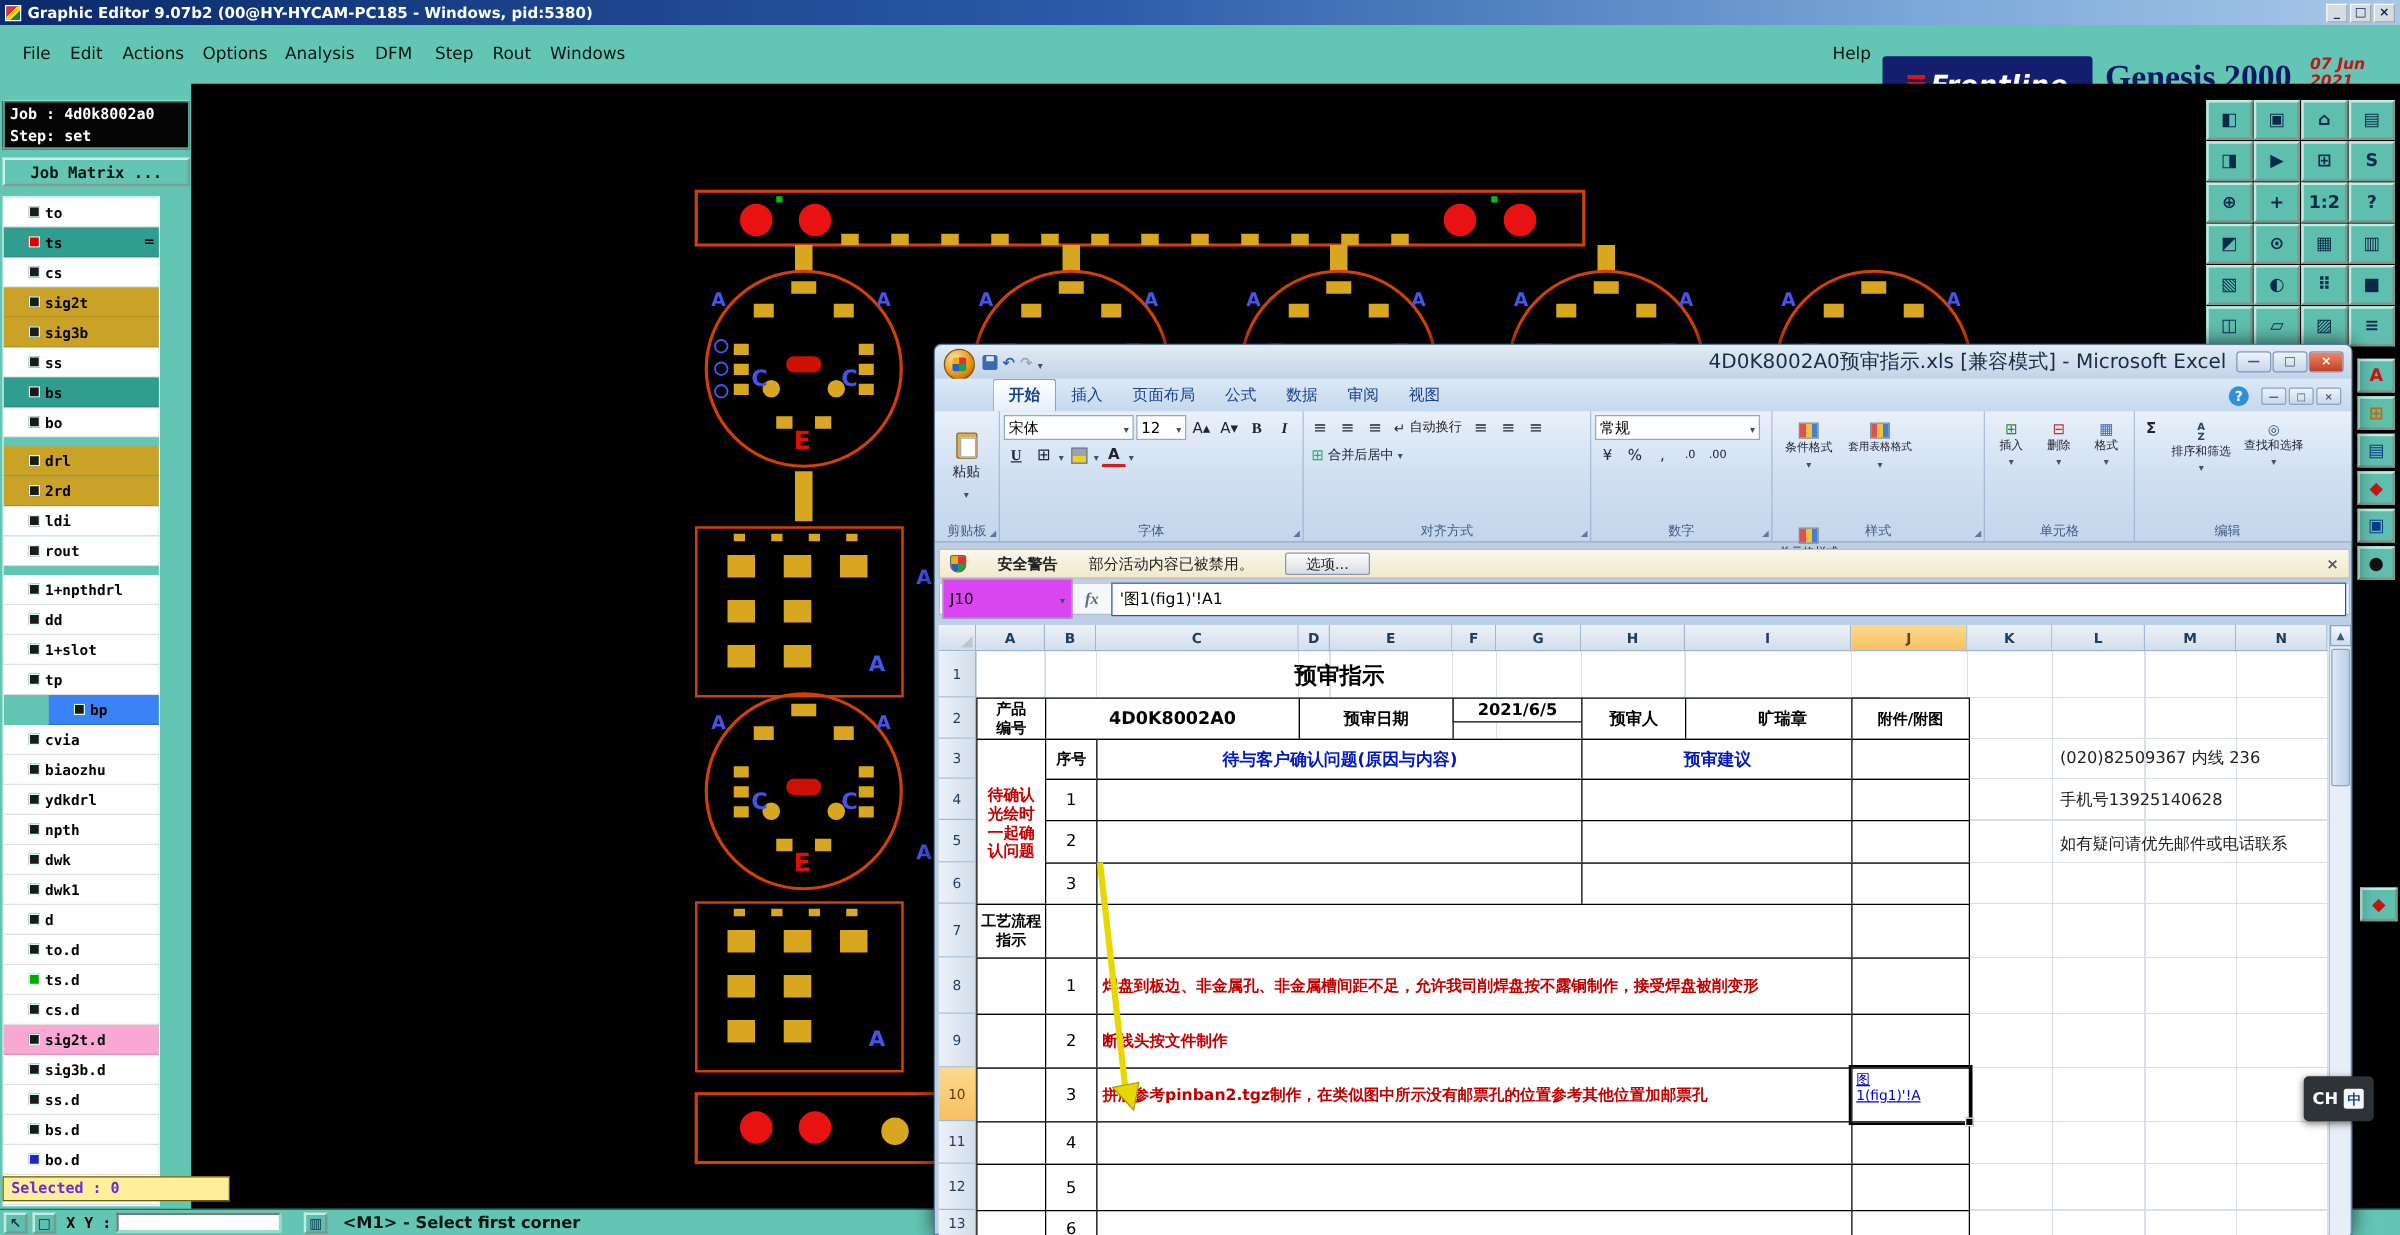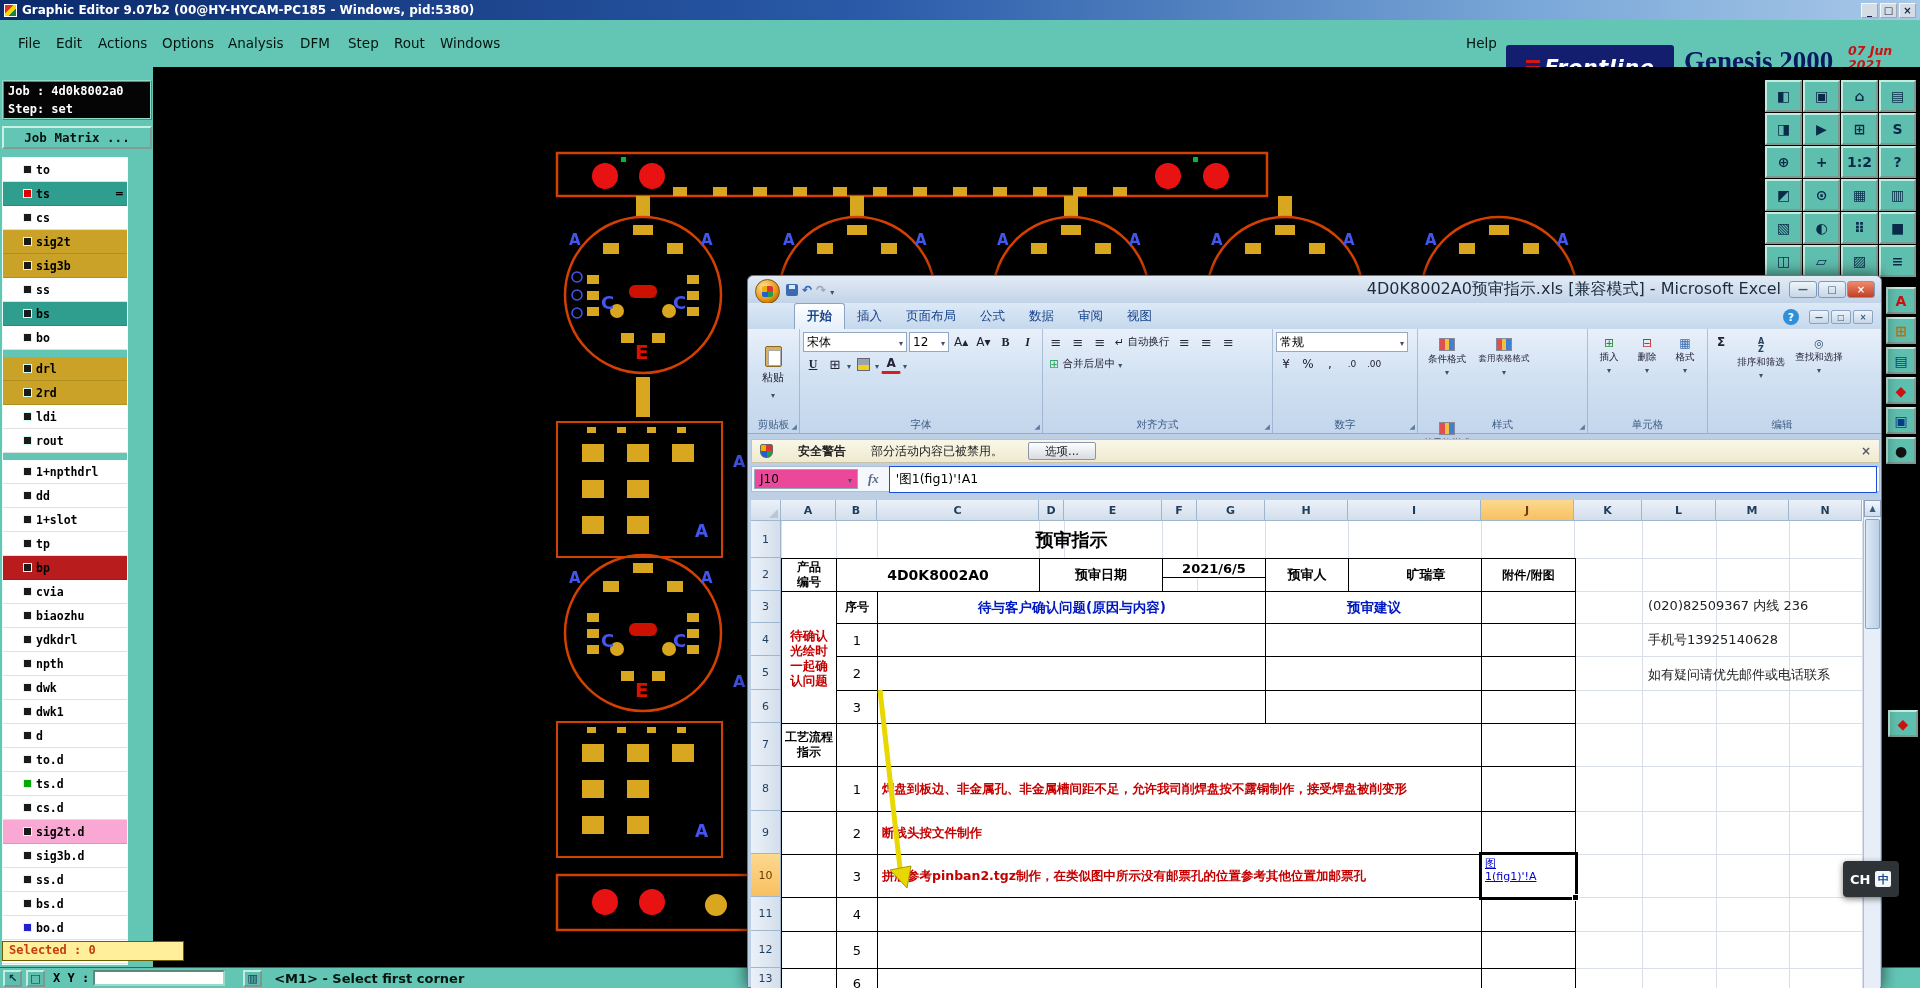--- a/index.html
+++ b/index.html
@@ -25,21 +25,21 @@
 .canvas{position:absolute;left:153px;top:67px;width:1767px;height:921px;background:#000}
 
 .jobbox{position:absolute;left:2px;top:80px;width:150px;height:40px;background:#050505;border:2px ridge #8fdccb;color:#fff;font-family:"DejaVu Sans Mono",monospace;font-weight:bold;font-size:12px;line-height:18px;padding:0 4px}
 .matrixbtn{position:absolute;left:2px;top:126px;width:150px;height:23px;background:#63c6b5;border:2px outset #c8f0e4;color:#04140f;font-family:"DejaVu Sans Mono",monospace;font-weight:bold;font-size:12.5px;padding:2px 6px}
 .llist{position:absolute;left:2px;top:157px;width:126px;border:1px solid #eafff8;background:#63c6b5}
 .lr{height:24px;display:flex;align-items:center;padding-left:20px;background:#fff;border-bottom:1px solid rgba(0,0,0,.12)}
 .lc{width:9px;height:9px;background:#1a1a1a;border:1px solid #cfe;display:inline-block;margin-right:4px;flex:none}
 .ln{font-family:"DejaVu Sans Mono",monospace;font-weight:bold;font-size:11.5px;color:#000;white-space:nowrap}
 .lb{margin-left:auto;margin-right:3px;font-weight:bold;font-size:11px}
 .lsep{height:7px;background:#63c6b5}
-.selbox{position:absolute;left:2px;top:941px;width:182px;height:20px;background:#ffef9a;border:1px solid #6a5e00;color:#c2410c;font-family:"DejaVu Sans Mono",monospace;font-weight:bold;font-size:12px;padding:1px 6px}
+.selbox{position:absolute;left:2px;top:941px;width:182px;height:20px;background:#ffef9a;border:1px solid #6a5e00;color:#6d28d9;font-family:"DejaVu Sans Mono",monospace;font-weight:bold;font-size:12px;padding:1px 6px}
 
 .rtool{position:absolute;left:1765px;top:80px;display:grid;grid-template-columns:repeat(4,37px);gap:1px}
 .gt{width:37px;height:32px;background:#5fbfae;border:2px outset #c2ece0;color:#0a2a4a;font-weight:bold;font-size:14px;display:flex;align-items:center;justify-content:center;font-family:"DejaVu Sans",sans-serif}
 .sstrip{position:absolute;left:1886px;top:287px;display:flex;flex-direction:column;gap:3px}
 .st{width:30px;height:27px;background:#5fbfae;border:2px outset #c2ece0;font-weight:bold;font-size:14px;display:flex;align-items:center;justify-content:center}
 
 .bbar{position:absolute;left:0;top:967px;width:1920px;height:21px;background:#63c6b5;border-top:1px solid #2a6a5a;display:flex;align-items:center;gap:4px;padding:0 3px}
 .sb{width:19px;height:17px;background:#5fbfae;border:2px outset #c2ece0;font-size:11px;font-weight:bold;color:#0a2a4a;display:flex;align-items:center;justify-content:center}
 .xylbl{font-family:"DejaVu Sans Mono",monospace;font-weight:bold;font-size:12px;margin-left:4px}
 .xyin{width:132px;height:16px;background:#fff;border:2px inset #9adcc8;font-size:11px}
@@ -91,21 +91,21 @@
 .sic{width:16px;height:13px;background:linear-gradient(90deg,#e05050 33%,#f0c040 33% 66%,#4080d0 66%);border:1px solid #889}
 .stxt{white-space:nowrap}
 .minie{font-size:8px;line-height:8px;font-weight:bold;color:#246}
 
 .xl-warn{position:absolute;left:3px;top:163px;width:1129px;height:24px;background:linear-gradient(#faf7e8,#efe9cf);border:1px solid #c8c2a8;display:flex;align-items:center;gap:25px;padding:0 8px;font-size:12px;color:#222}
 .shield{width:13px;height:14px;border-radius:2px 2px 6px 6px;background:conic-gradient(#e03030 0 25%,#20a040 0 50%,#2060d0 0 75%,#f0b000 0);border:1px solid #666}
 .optbtn{width:68px;height:18px;background:linear-gradient(#fdfdfd,#d8dce2);border:1px solid #8a97a8;border-radius:2px;font-size:11.5px;display:flex;align-items:center;justify-content:center}
 .warnx{margin-left:auto;color:#556;font-weight:bold;font-size:12px}.warnx::after{content:"×"}
 
 .xl-fx{position:absolute;left:3px;top:190px;width:1129px;height:26px;background:#f4f7fb;border:1px solid #aebfd4;display:flex;align-items:center;padding:2px}
-.namebox{width:104px;height:20px;background:#ec4899;border:1px solid #93a8c2;display:flex;align-items:center;font-size:12px;padding:0 5px}
+.namebox{width:104px;height:32px;background:#d946ef;border:1px solid #93a8c2;display:flex;align-items:center;font-size:12px;padding:0 5px}
 .fxsym{font-family:"Liberation Serif",serif;font-style:italic;font-weight:bold;color:#5a6a80;margin:0 10px;font-size:13px}
 .fxfield{flex:1;height:27px;background:#fff;border:1px solid #1d4ed8;font-size:12.5px;display:flex;align-items:center;padding:0 6px;white-space:nowrap;overflow:hidden}
 
 .xl-sheet{position:absolute;left:3px;top:224px;width:1112px;height:489px;background:#fff;overflow:hidden}
 .ch{position:absolute;top:0;height:21px;background:linear-gradient(#ebf1f9,#d3deeb);border-right:1px solid #9eb6ce;border-bottom:1px solid #9eb6ce;font-size:11px;font-weight:bold;color:#1e3c5c;display:flex;align-items:center;justify-content:center}
 .rh{position:absolute;left:0;width:30px;background:linear-gradient(90deg,#ebf1f9,#d3deeb);border-right:1px solid #9eb6ce;border-bottom:1px solid #9eb6ce;font-size:11px;color:#1e3c5c;display:flex;align-items:center;justify-content:center}
 .hl{background:linear-gradient(#fcd98f,#f8c061)!important;color:#6a3a00}
 .corner{position:absolute;left:0;top:0;width:30px;height:21px;background:linear-gradient(#ebf1f9,#d3deeb);border-right:1px solid #9eb6ce;border-bottom:1px solid #9eb6ce}
 .corner::after{content:"";position:absolute;right:2px;bottom:2px;border-left:9px solid transparent;border-bottom:9px solid #b8c6d6}
 .tbl{position:absolute;left:30px;top:58px;width:795px;height:431px}
@@ -325,21 +325,21 @@
         <span class="ln">dd</span>
       </div>
     <div class="lr" style="background: rgb(255, 255, 255);">
         <span class="lc"></span>
         <span class="ln">1+slot</span>
       </div>
     <div class="lr" style="background: rgb(255, 255, 255);">
         <span class="lc"></span>
         <span class="ln">tp</span>
       </div>
-    <div class="lr" style="background: #b91c1c;">
+    <div class="lr" style="background: #3b82f6; margin-left: 36px;">
         <span class="lc"></span>
         <span class="ln">bp</span>
       </div>
     <div class="lr" style="background: rgb(255, 255, 255);">
         <span class="lc"></span>
         <span class="ln">cvia</span>
       </div>
     <div class="lr" style="background: rgb(255, 255, 255);">
         <span class="lc"></span>
         <span class="ln">biaozhu</span>

